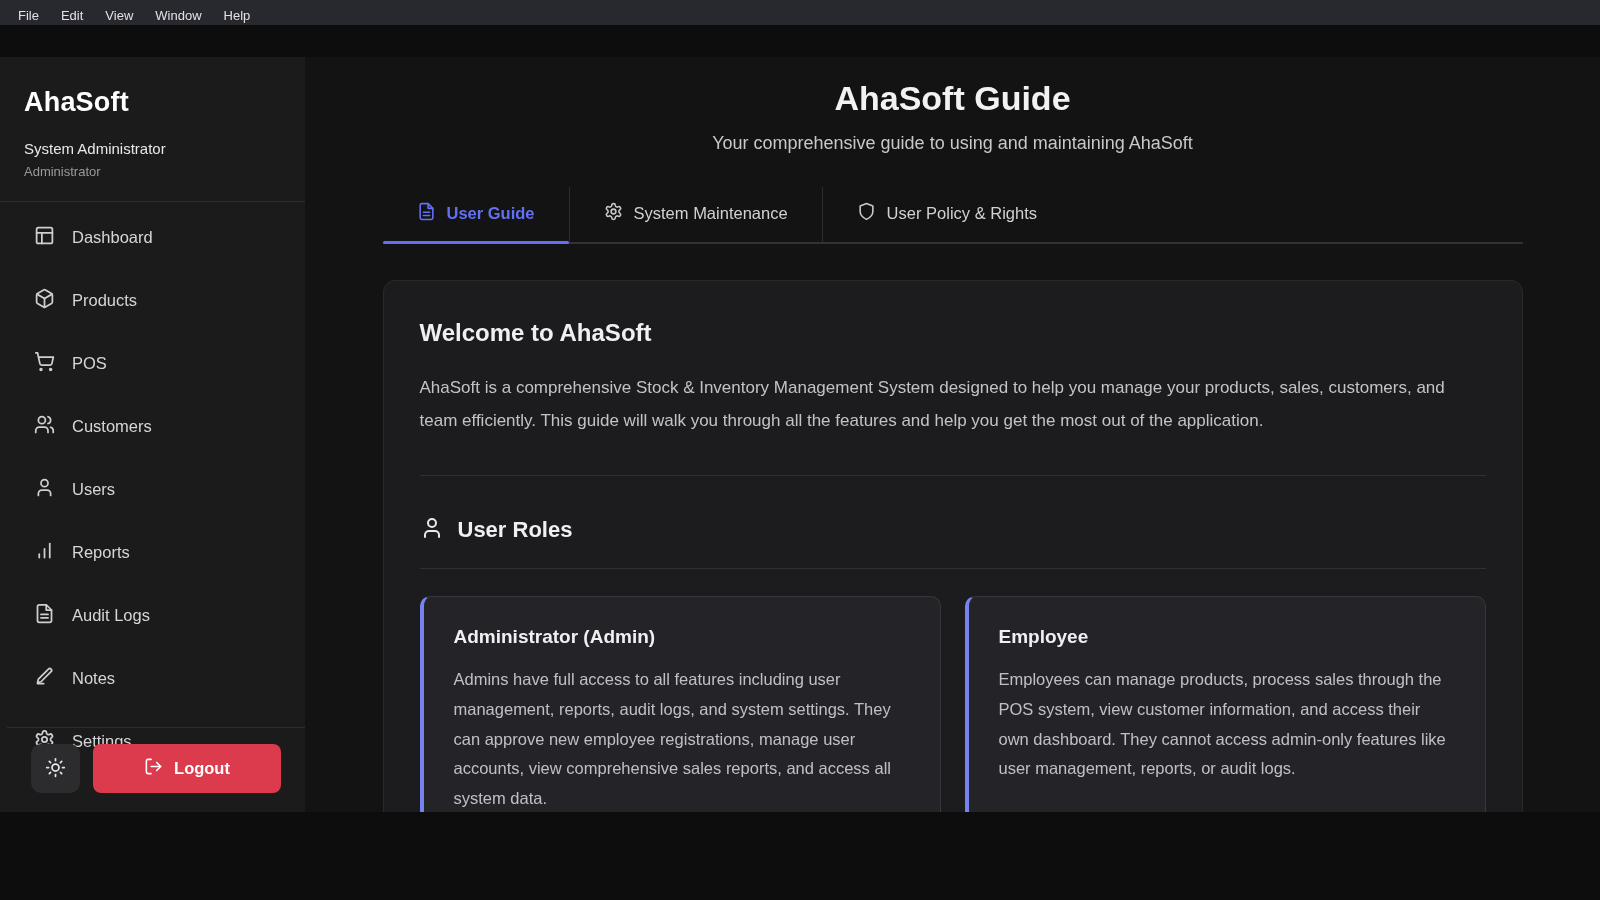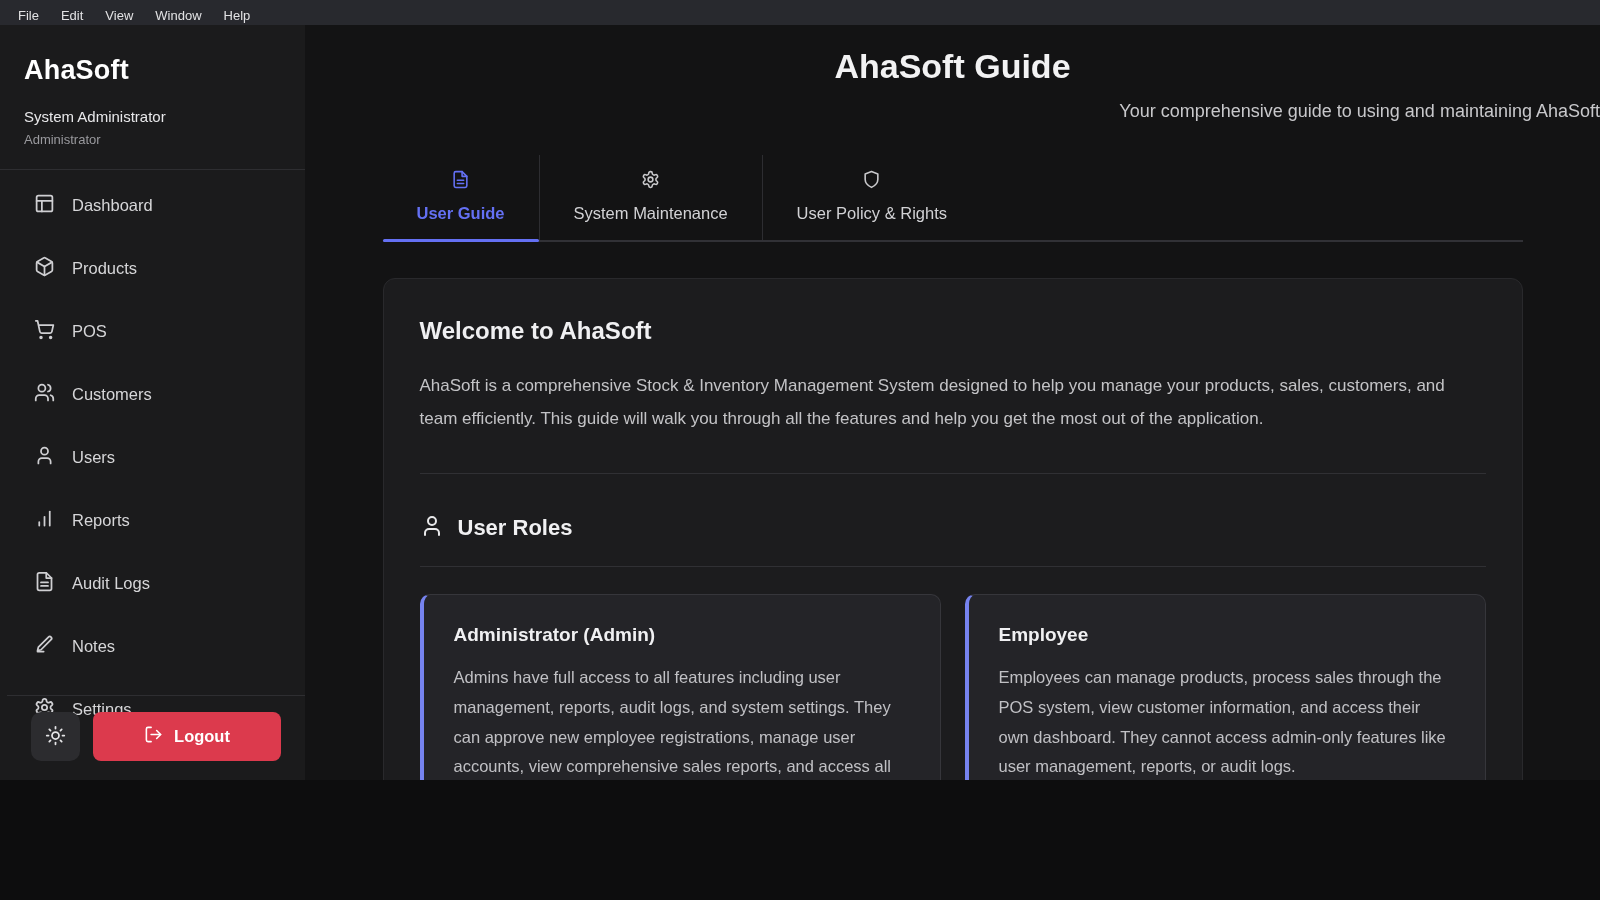--- a/index.html
+++ b/index.html
@@ -5,21 +5,21 @@
   * { margin:0; padding:0; box-sizing:border-box; }
   html,body { width:1600px; height:900px; overflow:hidden; background:#0d0d0e;
     font-family:"Liberation Sans", sans-serif; }
 
   
   .menubar { height:25px; background:#28292e; display:flex; align-items:flex-end;
     padding-left:8px; gap:2px; }
   .menubar .menu-item { color:#e2e2e4; font-size:13px; padding:2px 10px; cursor:default; }
 
   
-  .app { display:flex; height:755px; }
+  .app { display:flex; height:755px;margin-top:32px; }
 
   
   .sidebar { position:relative; width:305px; background:#1b1b1c; flex:none;
     padding:30px 24px 0 24px; }
   .brand { color:#ffffff; font-size:27px; font-weight:bold; letter-spacing:.2px; }
   .user-name { color:#e8e8ea; font-size:15px; margin-top:22px; }
   .user-role { color:#9a9a9e; font-size:13px; margin-top:7px; }
   .side-divider { border-top:1px solid #2e2e31; margin:22px -24px 0 -24px; }
   .nav { margin-top:4px; }
   .nav-item { display:flex; align-items:center; gap:17px; height:63px;
@@ -32,26 +32,26 @@
     display:flex; align-items:center; justify-content:center; cursor:pointer; }
   .theme-btn svg { width:21px; height:21px; stroke:#e6e6e8; }
   .logout-btn { flex:1; height:49px; background:#dc3a4d; border:none; border-radius:8px;
     color:#ffffff; font-size:16.5px; font-weight:bold; display:flex; align-items:center;
     justify-content:center; gap:11px; cursor:pointer; font-family:inherit; }
   .logout-btn svg { width:19px; height:19px; stroke:#ffffff; }
 
   
   .main { flex:1; background:#131314; padding-top:22px; overflow:hidden; }
   .page-title { color:#f2f2f3; font-size:34px; font-weight:bold; text-align:center; }
-  .page-subtitle { color:#c8c8cb; font-size:18px; text-align:right; margin-top:15px; }
+  .page-subtitle { color:#c8c8cb; font-size:18px; text-align:center; margin-top:15px; }
   .container { width:1140px; margin:0 auto; }
 
   .tabbar { display:flex; margin-top:33px; border-bottom:2px solid #313136; }
   .tab { display:flex; align-items:center; gap:11px; padding:15px 34px 17px 34px;
-    font-size:16.5px; color:#d2d2d5; cursor:pointer; position:relative;flex-direction:column; }
+    font-size:16.5px; color:#d2d2d5; cursor:pointer; position:relative; }
   .tab + .tab { border-left:1px solid #2d2d31; }
   .tab svg { width:19px; height:19px; stroke:#c9c9cc; }
   .tab.active { color:#6470f3; font-weight:bold; }
   .tab.active svg { stroke:#6470f3; }
   .tab.active::after { content:""; position:absolute; left:0; right:0; bottom:-2px;
     height:3px; background:#6470f3; border-radius:2px; }
 
   .guide-card { margin-top:36px; background:#1c1c1e; border:1px solid #29292c;
     border-radius:12px; padding:38px 36px; min-height:700px; }
   .welcome-title { color:#f0f0f2; font-size:24px; font-weight:bold; }

